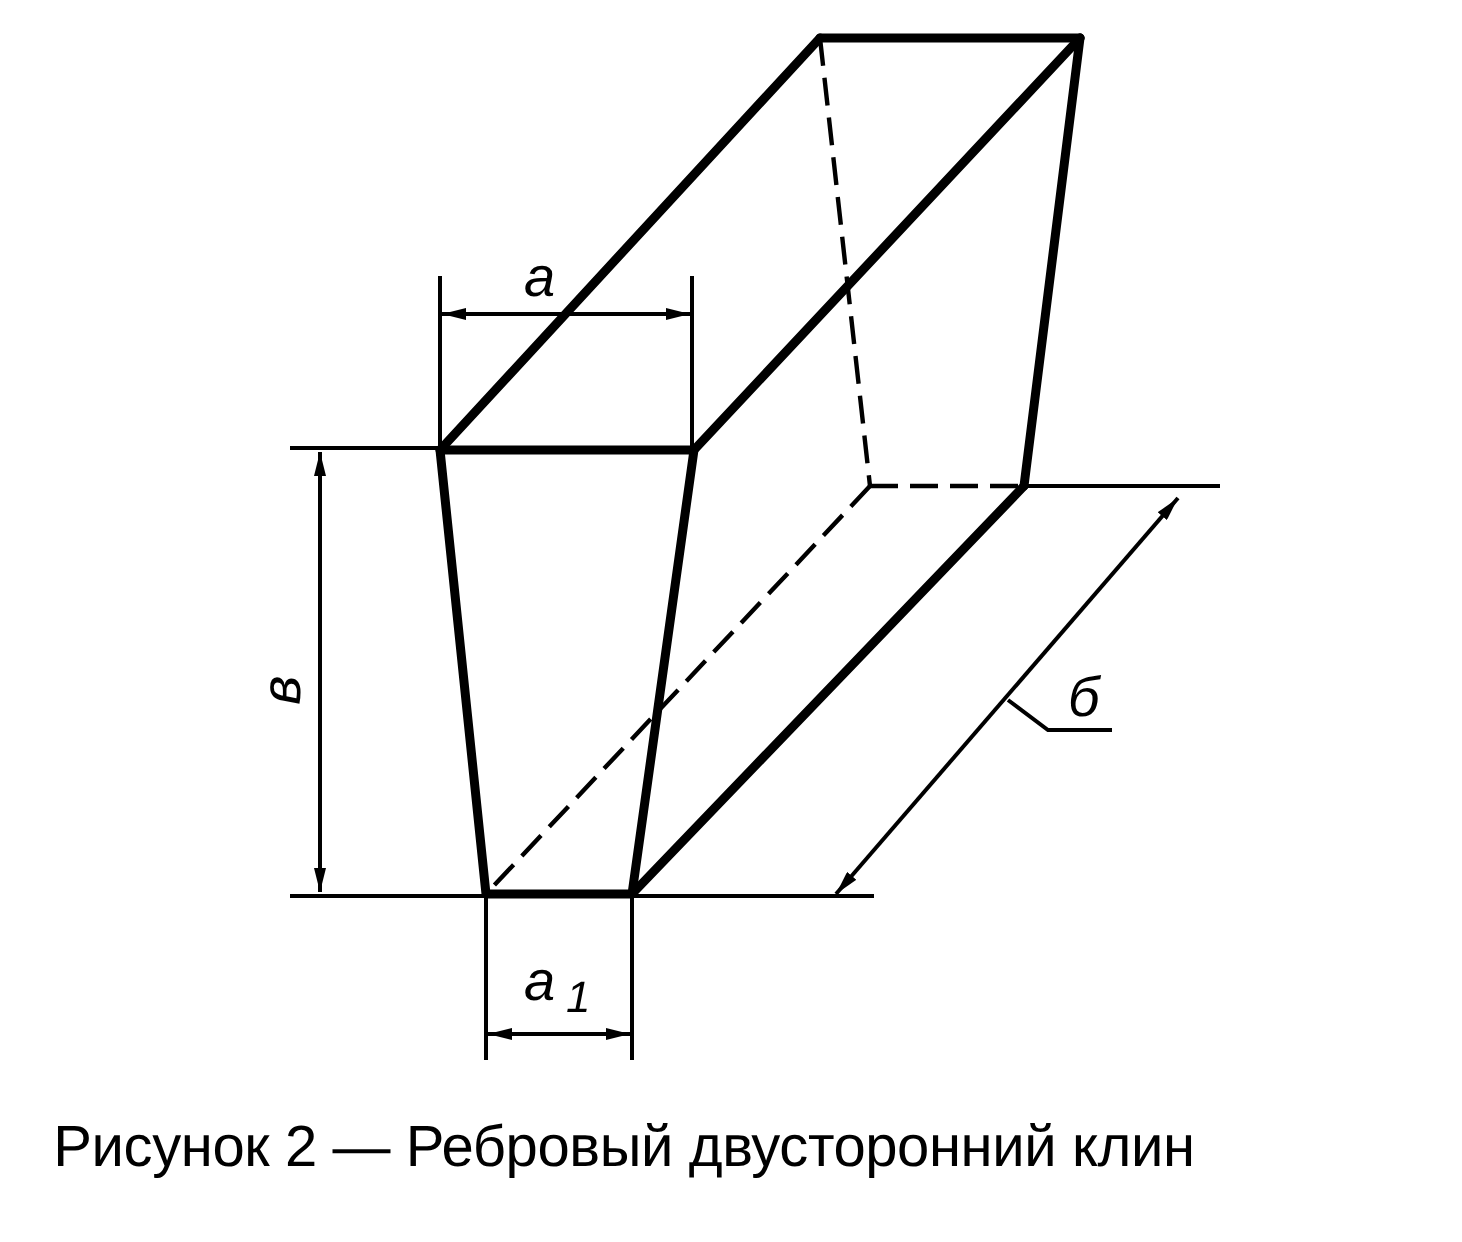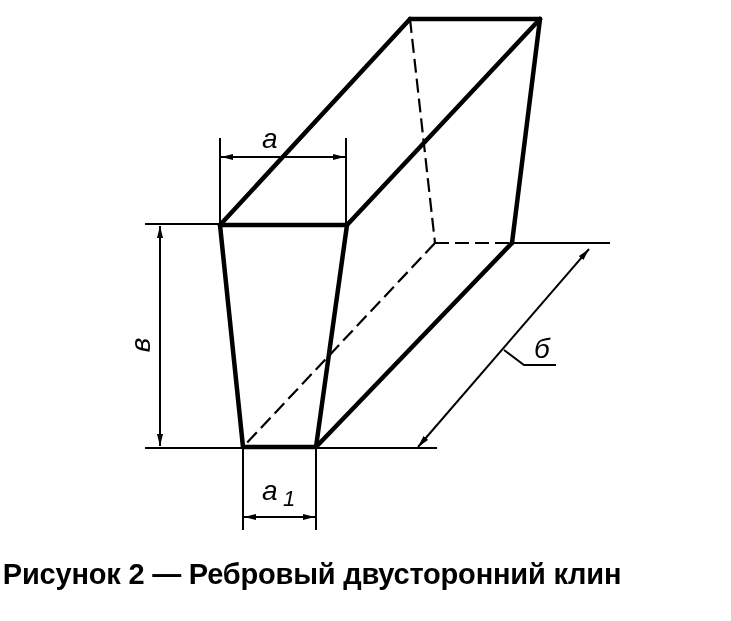--- a/index.html
+++ b/index.html
@@ -2,21 +2,20 @@
 <html><head>
   <meta charset="utf-8">
   <style>
     html, body { margin: 0; padding: 0; background: #ffffff; }
     body { width: 731px; height: 621px; position: relative; overflow: hidden; }
     #figure { position: absolute; left: 0; top: 0; width: 731px; height: 540px; }
     .caption {
       position: absolute; left: 0; top: 558px; width: 624px; text-align: center;
       font-family: "Liberation Sans", sans-serif; font-size: 29px; color: #000;
       letter-spacing: -0.2px;
-      font-weight: bold;
     }
     .lbl { font-family: "Liberation Sans", sans-serif; font-style: italic; fill: #000; }
   </style>
 </head>
 <body>
 
 <svg id="figure" width="731" height="540" viewBox="0 0 731 540" xmlns="http://www.w3.org/2000/svg">
   <defs>
     <marker id="arr" viewBox="0 0 12 6" refX="12" refY="3" markerWidth="12" markerHeight="6" orient="auto-start-reverse" markerUnits="userSpaceOnUse">
       <path d="M0,0 L12,3 L0,6 Z" fill="#000"></path>

